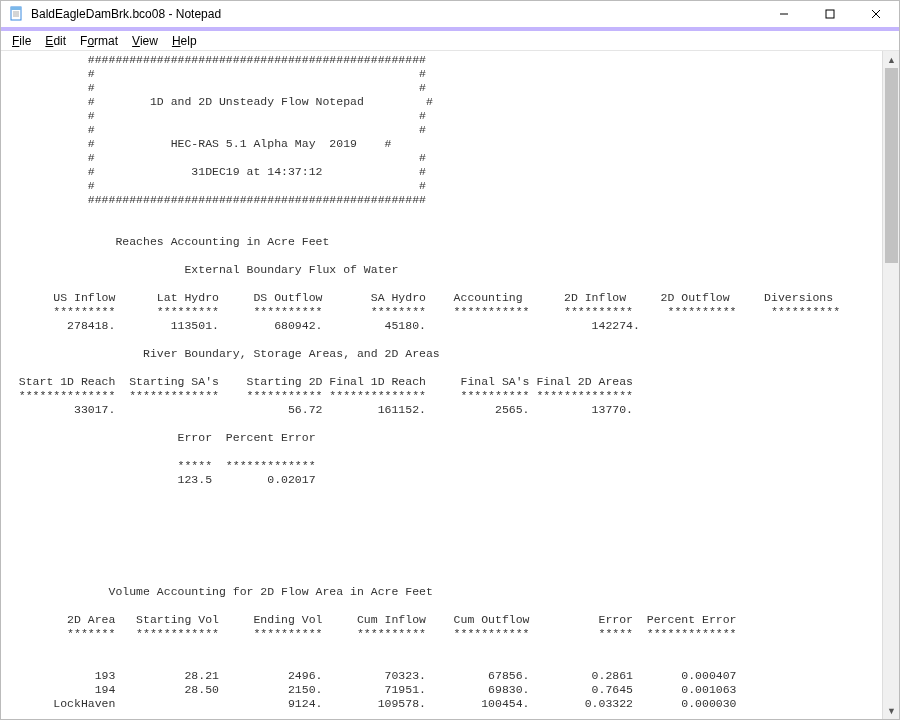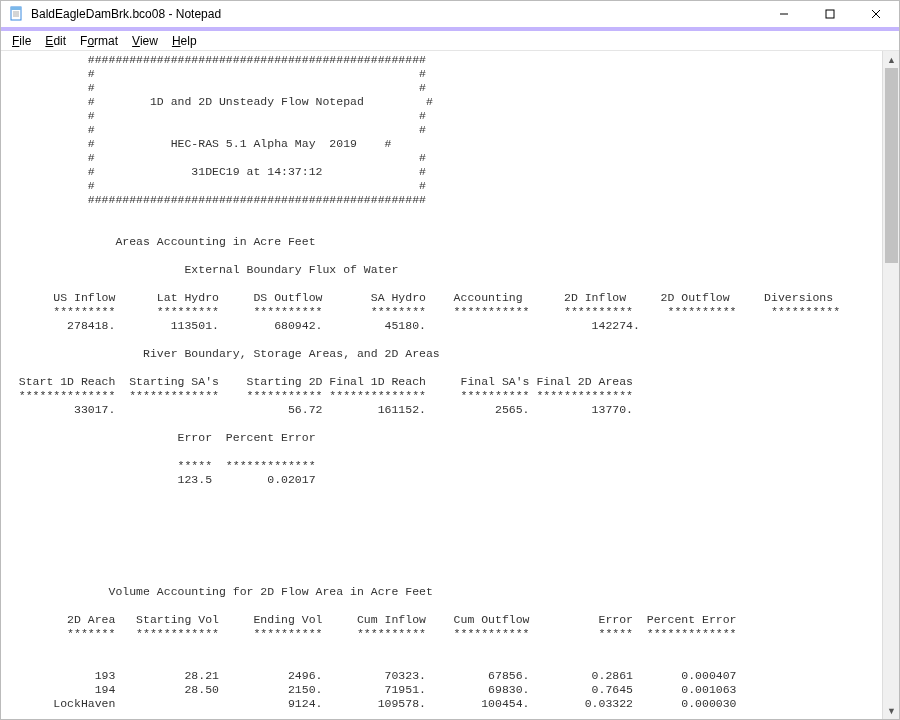--- a/index.html
+++ b/index.html
@@ -126,21 +126,21 @@
 <span>            #        1D and 2D Unsteady Flow Notepad         #</span>
 <span>            #                                               #</span>
 <span>            #                                               #</span>
 <span>            #           HEC-RAS 5.1 Alpha May  2019    #</span>
 <span>            #                                               #</span>
 <span>            #              31DEC19 at 14:37:12              #</span>
 <span>            #                                               #</span>
 <span>            #################################################</span>
 <span></span>
 <span></span>
-<span>                Areas Accounting in Acre Feet</span>
+<span>                Reaches Accounting in Acre Feet</span>
 <span></span>
 <span>                          External Boundary Flux of Water</span>
 <span></span>
 <span>       US Inflow      Lat Hydro     DS Outflow       SA Hydro    Accounting      2D Inflow     2D Outflow     Diversions</span>
 <span>       *********      *********     **********       ********    ***********     **********     **********     **********</span>
 <span>         278418.        113501.        680942.         45180.                        142274.</span>
 <span></span>
 <span>                    River Boundary, Storage Areas, and 2D Areas</span>
 <span></span>
 <span>  Start 1D Reach  Starting SA's    Starting 2D Final 1D Reach     Final SA's Final 2D Areas</span>

